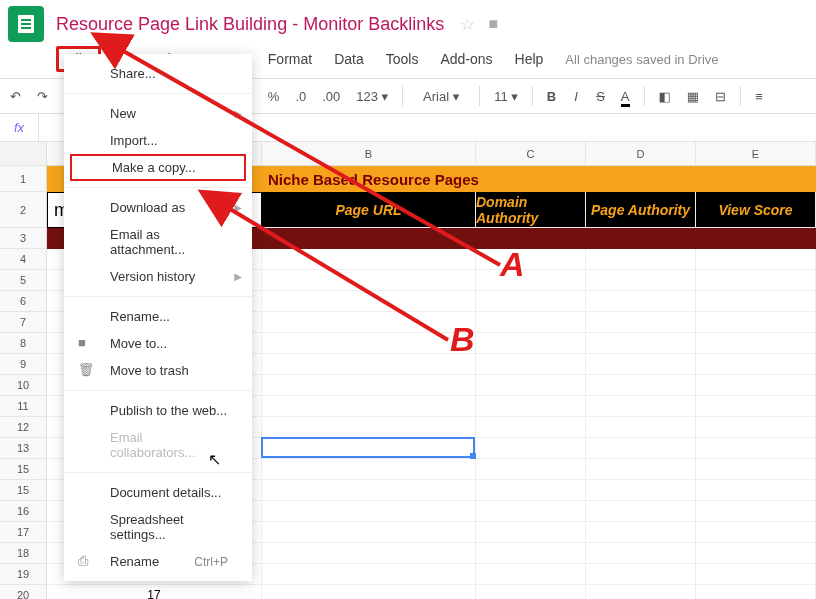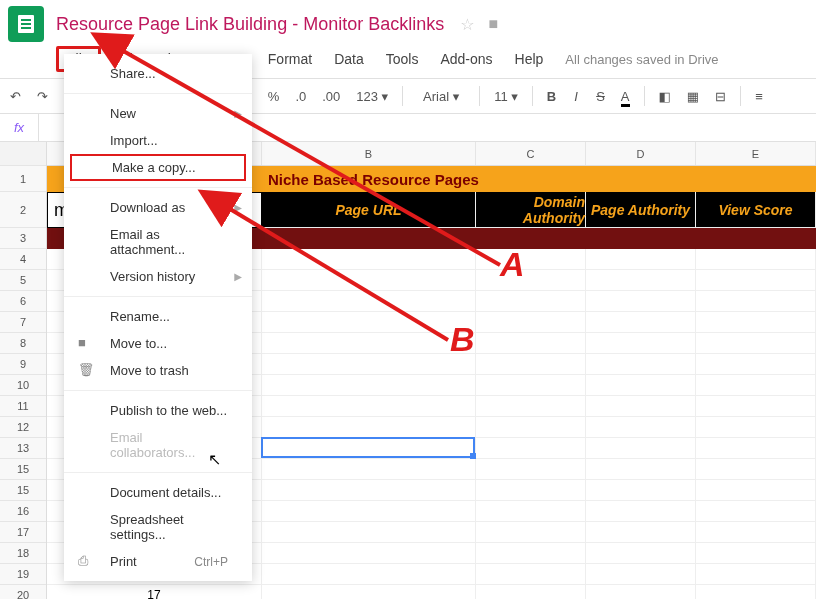--- a/index.html
+++ b/index.html
@@ -40,21 +40,21 @@
 .col-h { border-right: 1px solid #e5e5e5; display: flex; align-items: center; justify-content: center; font-size: 11px; color: #555; }
 
 .data-row { display: flex; height: 21px; }
 .cell { border-right: 1px solid #eee; border-bottom: 1px solid #eee; display: flex; align-items: center; justify-content: center; font-size: 12px; }
 .cell.left { justify-content: flex-start; padding-left: 6px; }
 
 
 .orange-row { background: #f6a31b; height: 26px; }
 .orange-row .title { font-weight: bold; color: #7a0000; font-size: 15px; }
 .black-row { background: #000; height: 36px; }
-.black-row .hdr { font-style: italic; font-weight: bold; color: #f6a31b; font-size: 14px; text-align: right; }
+.black-row .hdr { font-style: italic; font-weight: bold; color: #f6a31b; font-size: 14px; text-align: left; }
 .maroon-row { background: #721010; height: 21px; }
 
 
 .dropdown { position: absolute; left: 64px; top: 54px; width: 188px; background: #fff; box-shadow: 0 2px 12px rgba(0,0,0,0.2); z-index: 20; padding: 6px 0; font-size: 13px; color: #333; }
 .dropdown .ditem { padding: 6px 24px 6px 46px; cursor: pointer; position: relative; display: flex; justify-content: space-between; align-items: center; }
 .dropdown .ditem.disabled { color: #bbb; }
 .dropdown .ditem .dicon { position: absolute; left: 14px; top: 5px; color: #888; }
 .dropdown .ditem .arrow { position: absolute; right: 10px; color: #aaa; font-size: 10px; }
 .dropdown .ditem .shortcut { color: #888; font-size: 12px; }
 .dropdown .dsep { height: 1px; background: #eee; margin: 6px 0; }
@@ -348,21 +348,21 @@
       <span>Move to trash</span>
     </div>
   <div class="dsep"></div>
   <div class="ditem">Publish to the web...</div>
   <div class="ditem disabled">Email collaborators...</div>
   <div class="dsep"></div>
   <div class="ditem">Document details...</div>
   <div class="ditem">Spreadsheet settings...</div>
   <div class="ditem">
       <span class="dicon">⎙</span>
-      <span>Print</span>
+      <span>Rename</span>
       <span class="shortcut">Ctrl+P</span>
     </div>
 </div>
 
 <svg class="arrow-svg">
   <defs>
     <marker id="ah" markerWidth="12" markerHeight="12" refX="2" refY="5" orient="auto">
       <path d="M0,0 L10,5 L0,10 Z" fill="#e01b1b"></path>
     </marker>
   </defs>

